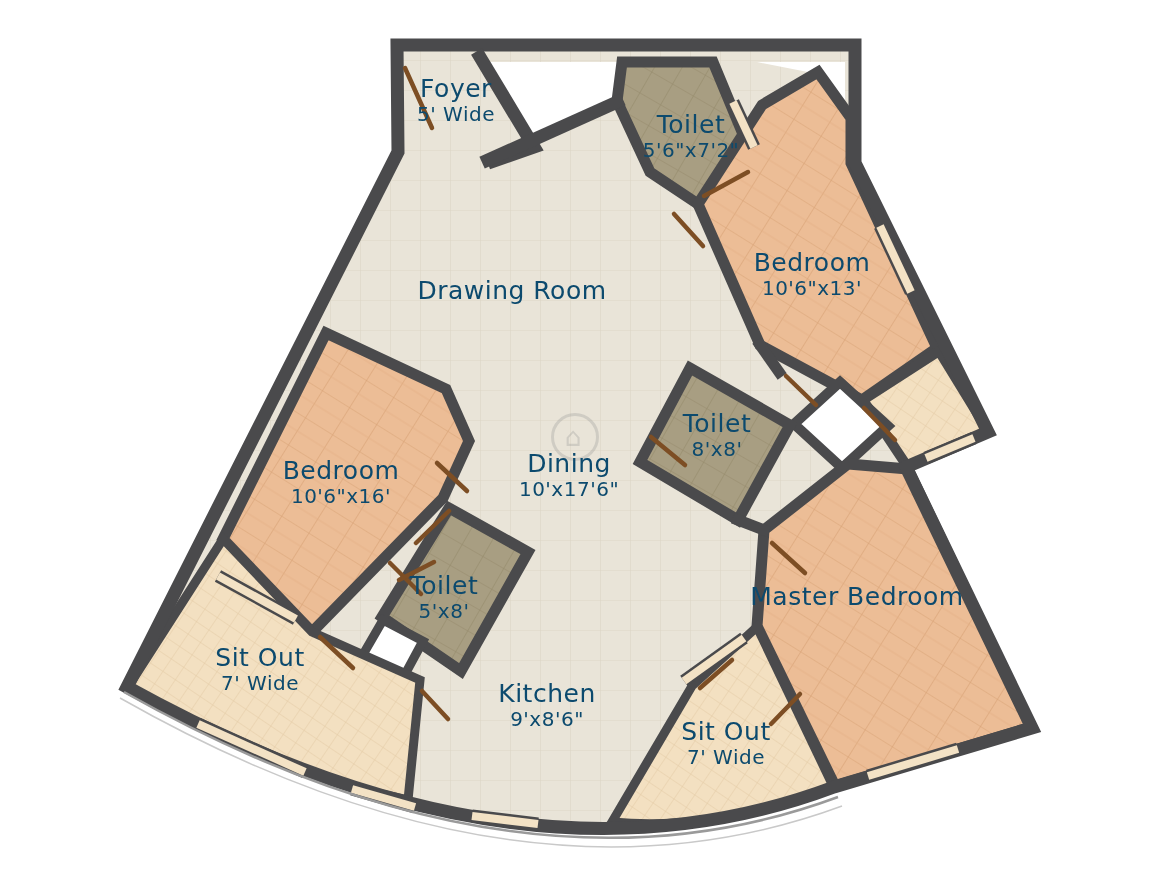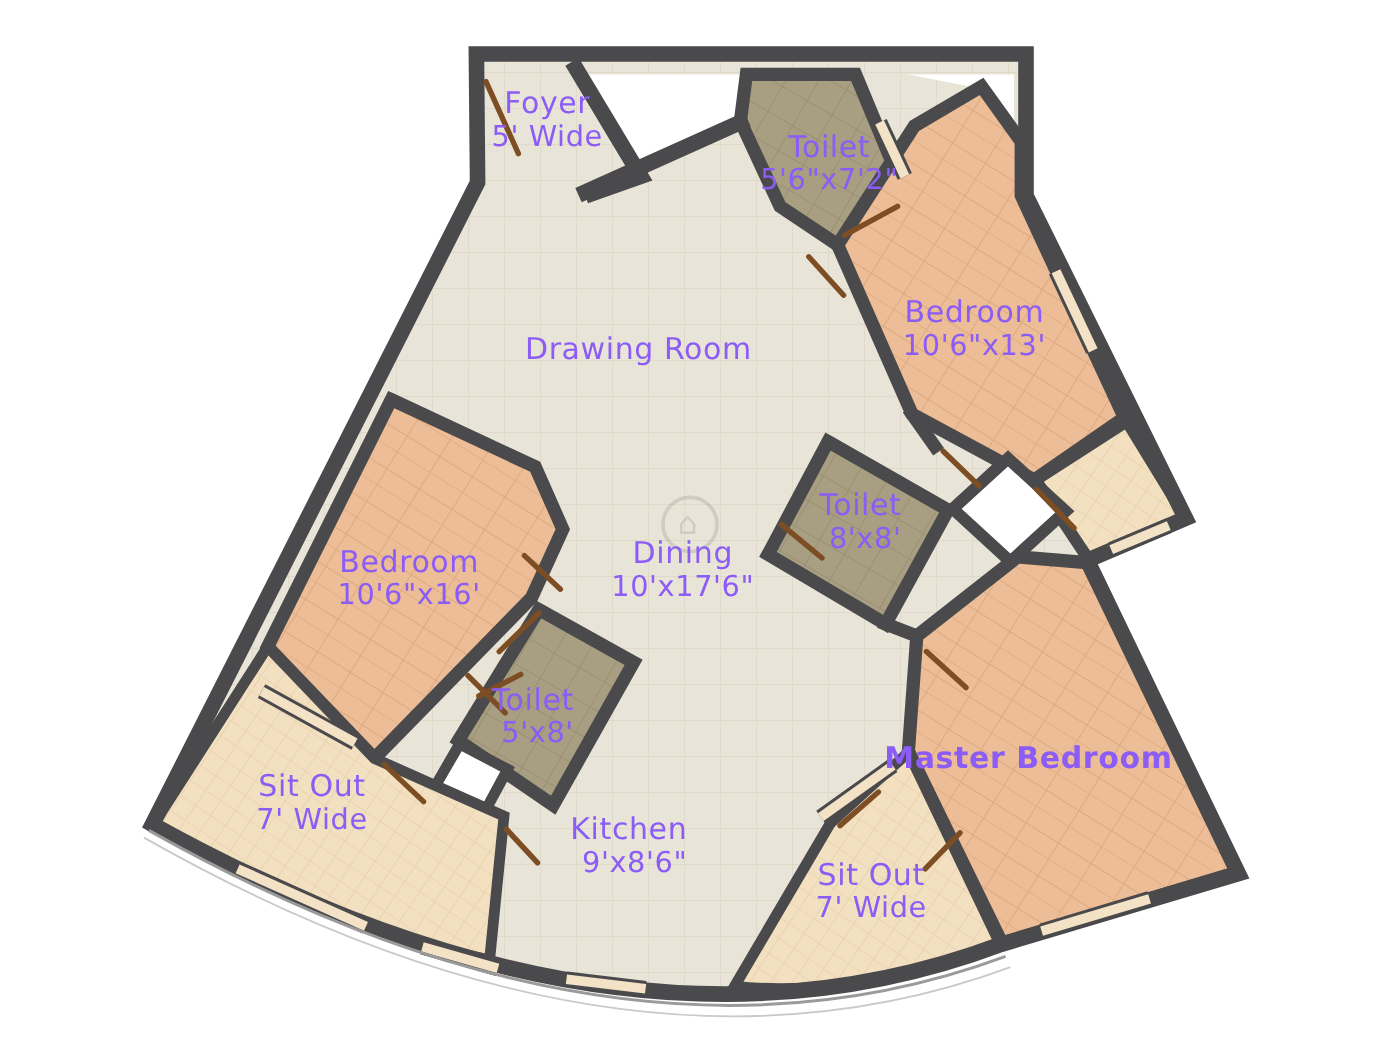--- a/index.html
+++ b/index.html
@@ -8,27 +8,27 @@
     width:1160px;height:870px;
     background:#ffffff;
     overflow:hidden;
     font-family:"DejaVu Sans", sans-serif;
   }
   .stage svg{position:absolute;left:0;top:0;}
   .room-label{
     position:absolute;
     transform:translate(-50%,-50%);
     text-align:center;
-    color:#8b5cf6;
+    color:#0c4a6e;
     line-height:1.12;
     white-space:nowrap;
     pointer-events:none;
   }
   .room-label .nm{display:block;font-size:25px;letter-spacing:.5px;}
-  .room-label .dm{display:block;font-size:24px;letter-spacing:.5px;text-align:right;}
+  .room-label .dm{display:block;font-size:20px;letter-spacing:.5px;}
   .watermark{
     position:absolute;
     left:575px;top:437px;
     transform:translate(-50%,-50%);
     display:flex;align-items:center;gap:10px;
     color:#8f8f8f;opacity:.28;
     font-size:40px;font-weight:bold;letter-spacing:4px;
     white-space:nowrap;pointer-events:none;
   }
   .watermark .wm-house{
@@ -145,47 +145,47 @@
     <span class="dm">5' Wide</span>
   </div>
   <div class="room-label" style="left:691px;top:136px;">
     <span class="nm">Toilet</span>
     <span class="dm">5'6"x7'2"</span>
   </div>
   <div class="room-label" style="left:812px;top:274px;">
     <span class="nm">Bedroom</span>
     <span class="dm">10'6"x13'</span>
   </div>
-  <div class="room-label" style="left:532px;top:291px;">
+  <div class="room-label" style="left:512px;top:291px;">
     <span class="nm">Drawing Room</span>
   </div>
   <div class="room-label" style="left:717px;top:435px;">
     <span class="nm">Toilet</span>
     <span class="dm">8'x8'</span>
   </div>
   <div class="room-label" style="left:341px;top:482px;">
     <span class="nm">Bedroom</span>
     <span class="dm">10'6"x16'</span>
   </div>
   <div class="room-label" style="left:569px;top:475px;">
     <span class="nm">Dining</span>
     <span class="dm">10'x17'6"</span>
   </div>
   <div class="room-label" style="left:444px;top:597px;">
     <span class="nm">Toilet</span>
     <span class="dm">5'x8'</span>
   </div>
-  <div class="room-label" style="left:857px;top:632px;font-weight:bold;">
+  <div class="room-label" style="left:857px;top:597px;">
     <span class="nm">Master Bedroom</span>
   </div>
   <div class="room-label" style="left:260px;top:669px;">
     <span class="nm">Sit Out</span>
     <span class="dm">7' Wide</span>
   </div>
-  <div class="room-label" style="left:524px;top:705px;">
+  <div class="room-label" style="left:547px;top:705px;">
     <span class="nm">Kitchen</span>
     <span class="dm">9'x8'6"</span>
   </div>
   <div class="room-label" style="left:726px;top:743px;">
     <span class="nm">Sit Out</span>
     <span class="dm">7' Wide</span>
   </div>
 
 </div>
 

